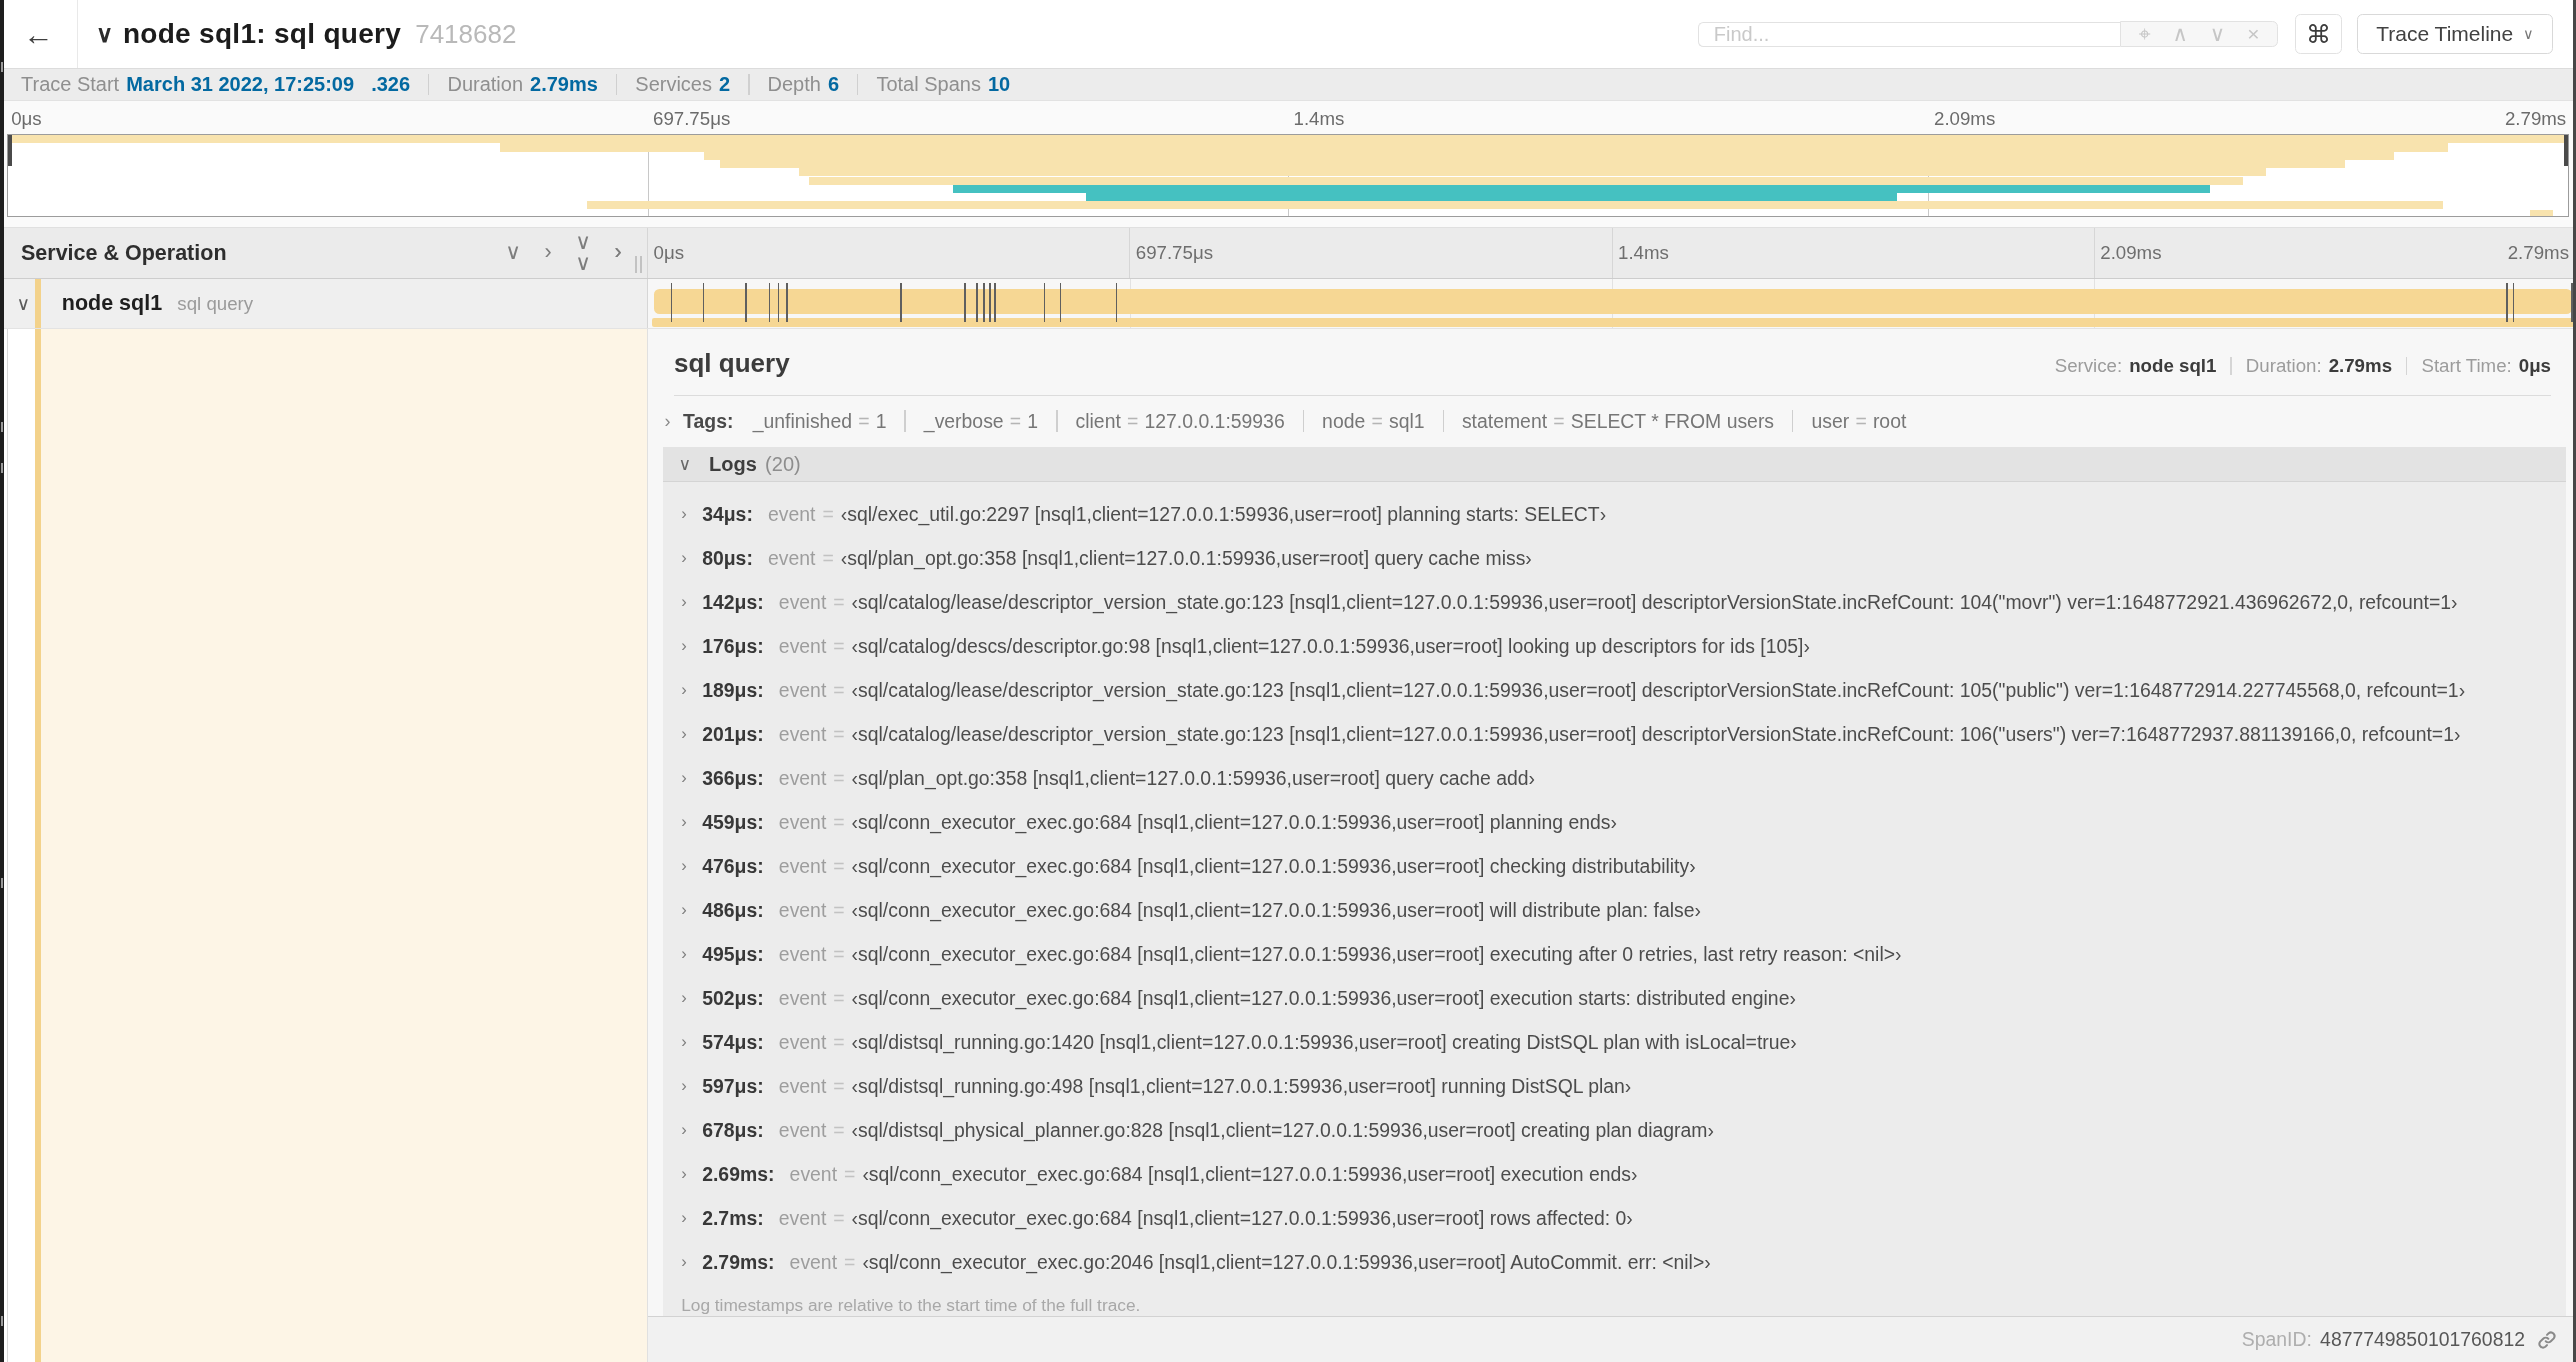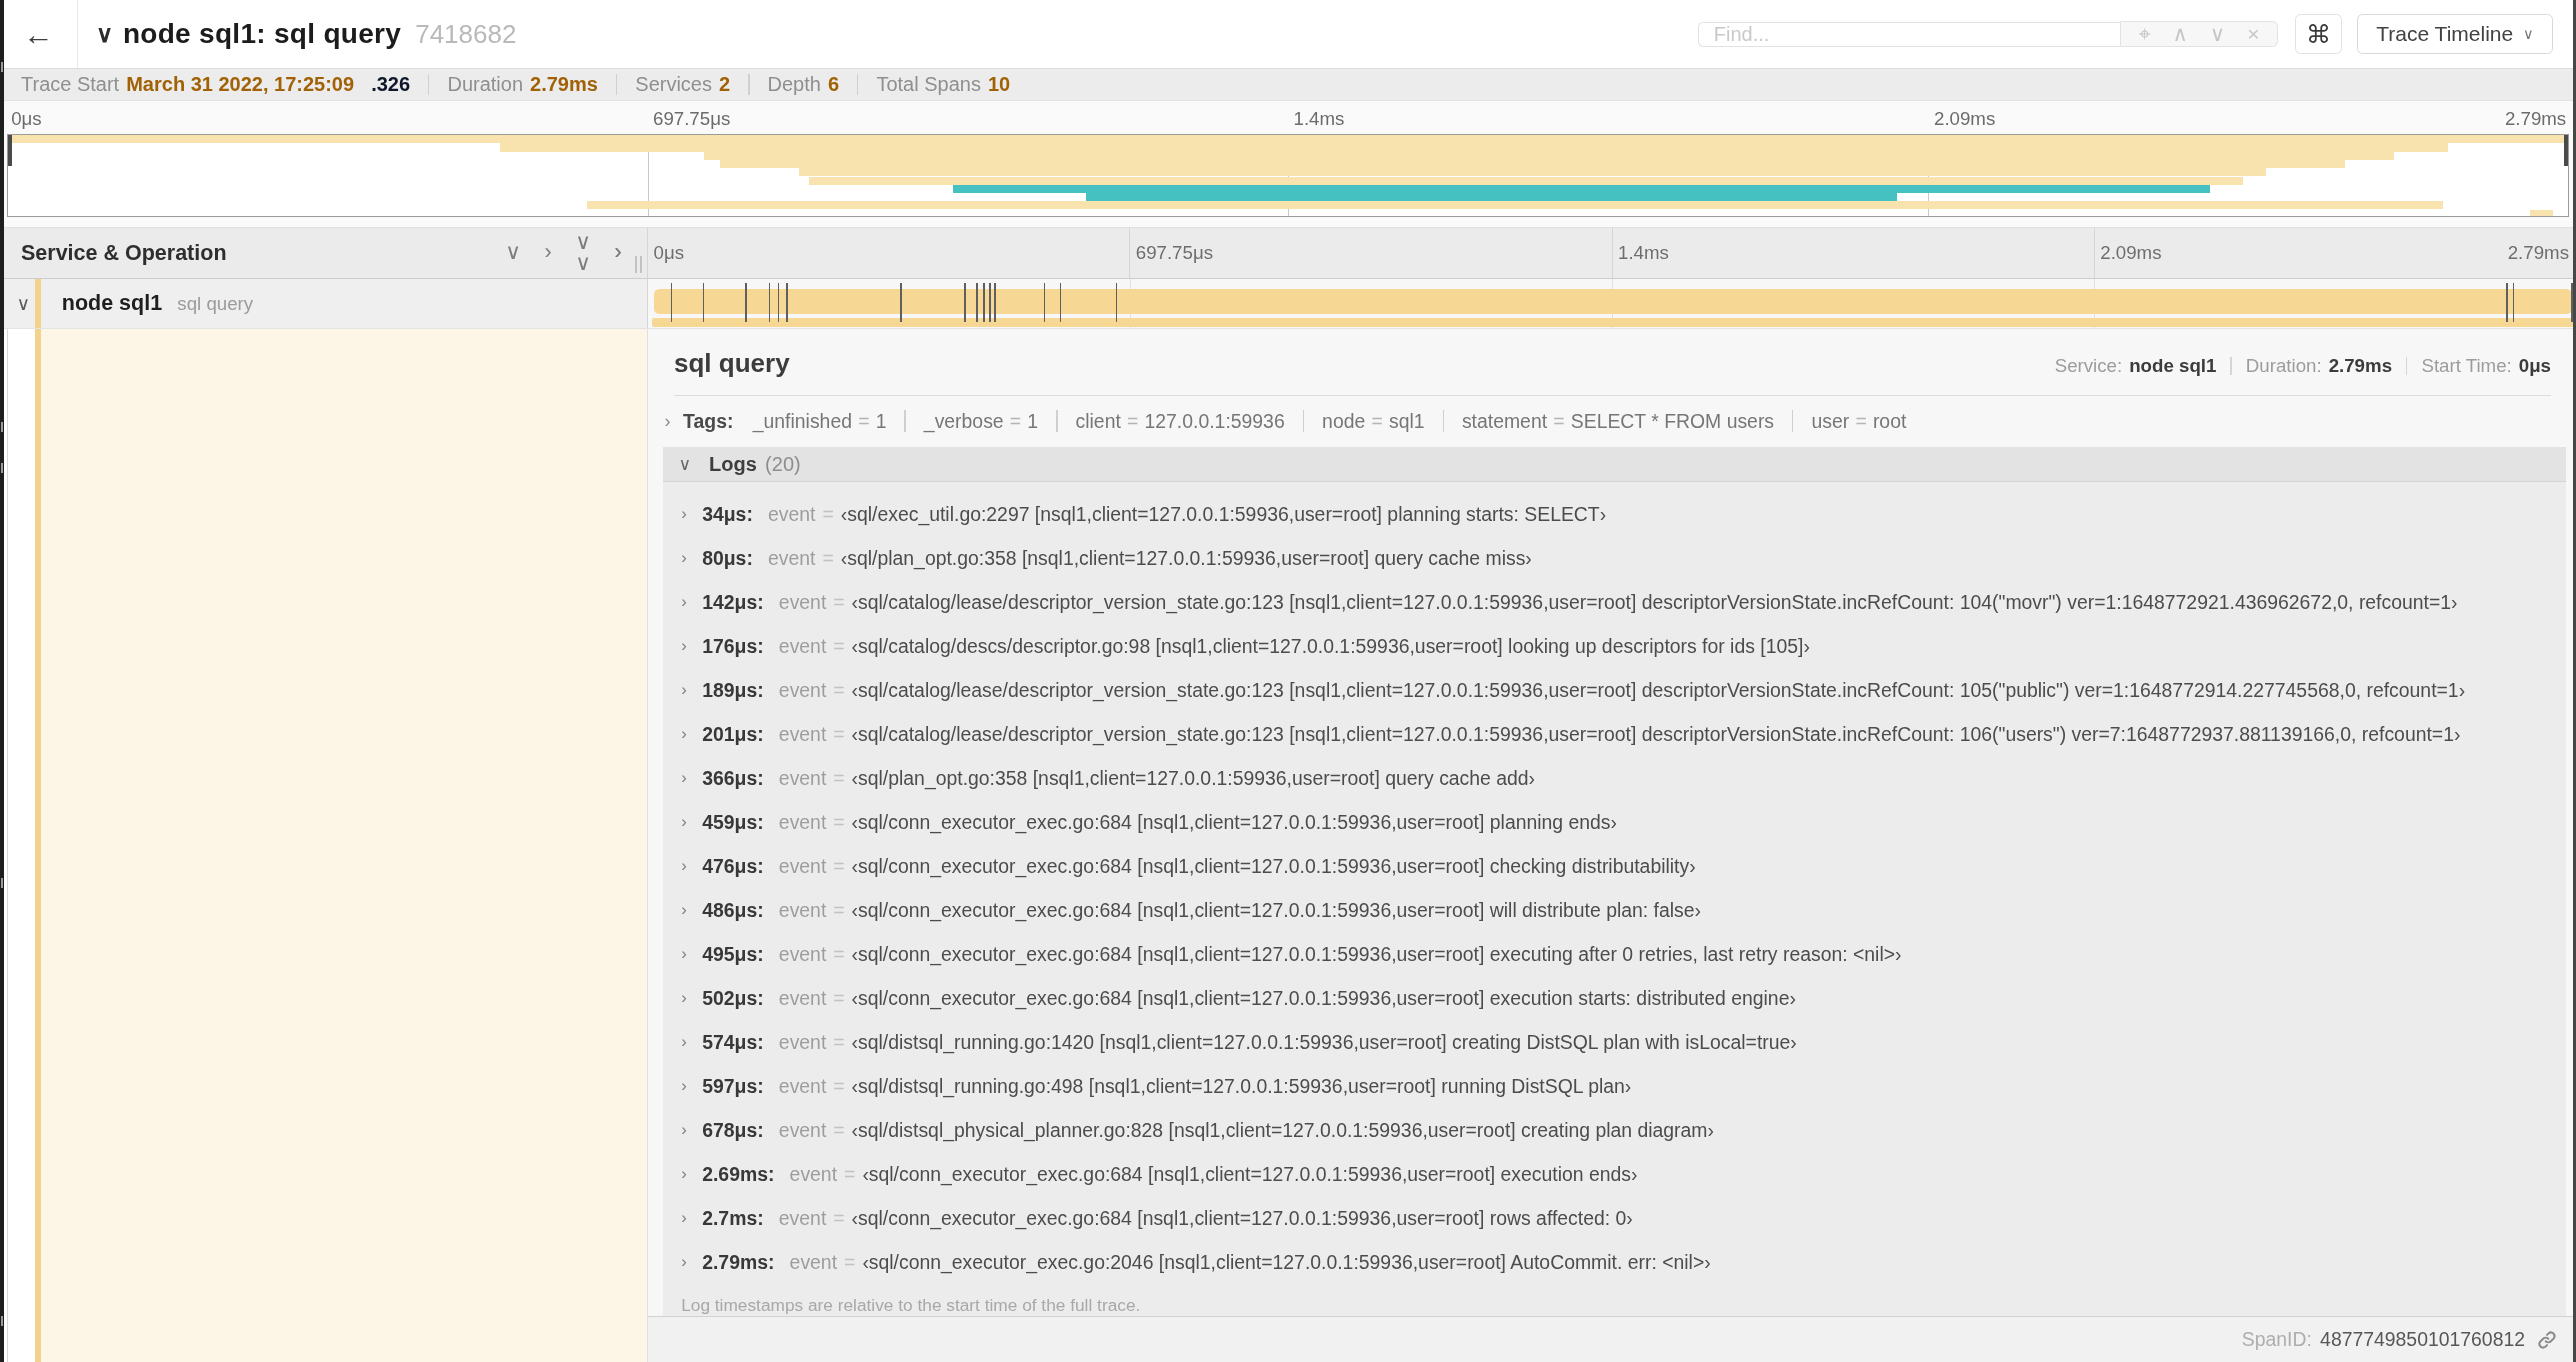--- a/index.html
+++ b/index.html
@@ -22,22 +22,22 @@
   .find-input { width:422px; border:1.4px solid #e2e2e2; border-right:none; border-radius:5.5px 0 0 5.5px; padding:0 15.2px; font-size:20px; color:#444; background:#fff; outline:none; font-family:inherit; }
   .find-input::placeholder { color:#c9c9c9; }
   .find-suffix { display:flex; align-items:center; gap:22px; padding:0 18px; background:#f7f7f7; border:1.4px solid #e2e2e2; border-radius:0 5.5px 5.5px 0; color:#c6c6c6; font-size:21px; }
   .find-suffix span { cursor:pointer; }
   .cmd-btn { margin-left:16.6px; width:47px; height:40px; border:1.4px solid #e2e2e2; border-radius:5.5px; font-size:25px; color:#3c3c3c; display:flex; align-items:center; justify-content:center; background:#fff; cursor:pointer; }
   .view-btn { margin-left:15.2px; height:40px; border:1.4px solid #d9d9d9; border-radius:5.5px; padding:0 18px; font-size:21px; color:#424242; display:flex; align-items:center; gap:9.7px; background:#fff; cursor:pointer; }
   .view-btn .sm-chevron { font-size:14.5px; color:#777; }
 
   
   .stats { height:33px; background:#ececec; border-top:0.7px solid #dcdcdc; border-bottom:0.7px solid #e2e2e2; display:flex; align-items:center; padding-left:21px; font-size:20px; color:#8f8f8f; }
-  .stats b { color:#a16207; margin-left:7px; font-weight:700; }
-  .stats .fraction { color:#0f172a;margin-left:17px; }
+  .stats b { color:#0369a1; margin-left:7px; font-weight:700; }
+  .stats .fraction { color:#0369a1;margin-left:17px; }
   .stat-sep { width:1.4px; height:21px; background:#d0d0d0; margin:0 18px; }
 
   
   .minimap { height:127px; background:#fafafa; border-bottom:1.4px solid #e0e0e0; padding:0 7px; position:relative; }
   .mm-labels { position:relative; height:33px; font-size:18.7px; color:#6b6b6b; }
   .mm-labels span { position:absolute; bottom:4.2px; white-space:nowrap; }
   .mm-canvas { position:relative; height:83px; border:1.4px solid #9c9c9c; background:#fff; overflow:hidden; }
   .mm-grid { position:absolute; top:0; bottom:0; width:1.4px; background:#c8c8c8; }
   .mm-bar { position:absolute; height:8.3px; }
   .mm-handle { position:absolute; top:0; width:4.2px; height:30.5px; background:#4a4a4a; z-index:3; }

